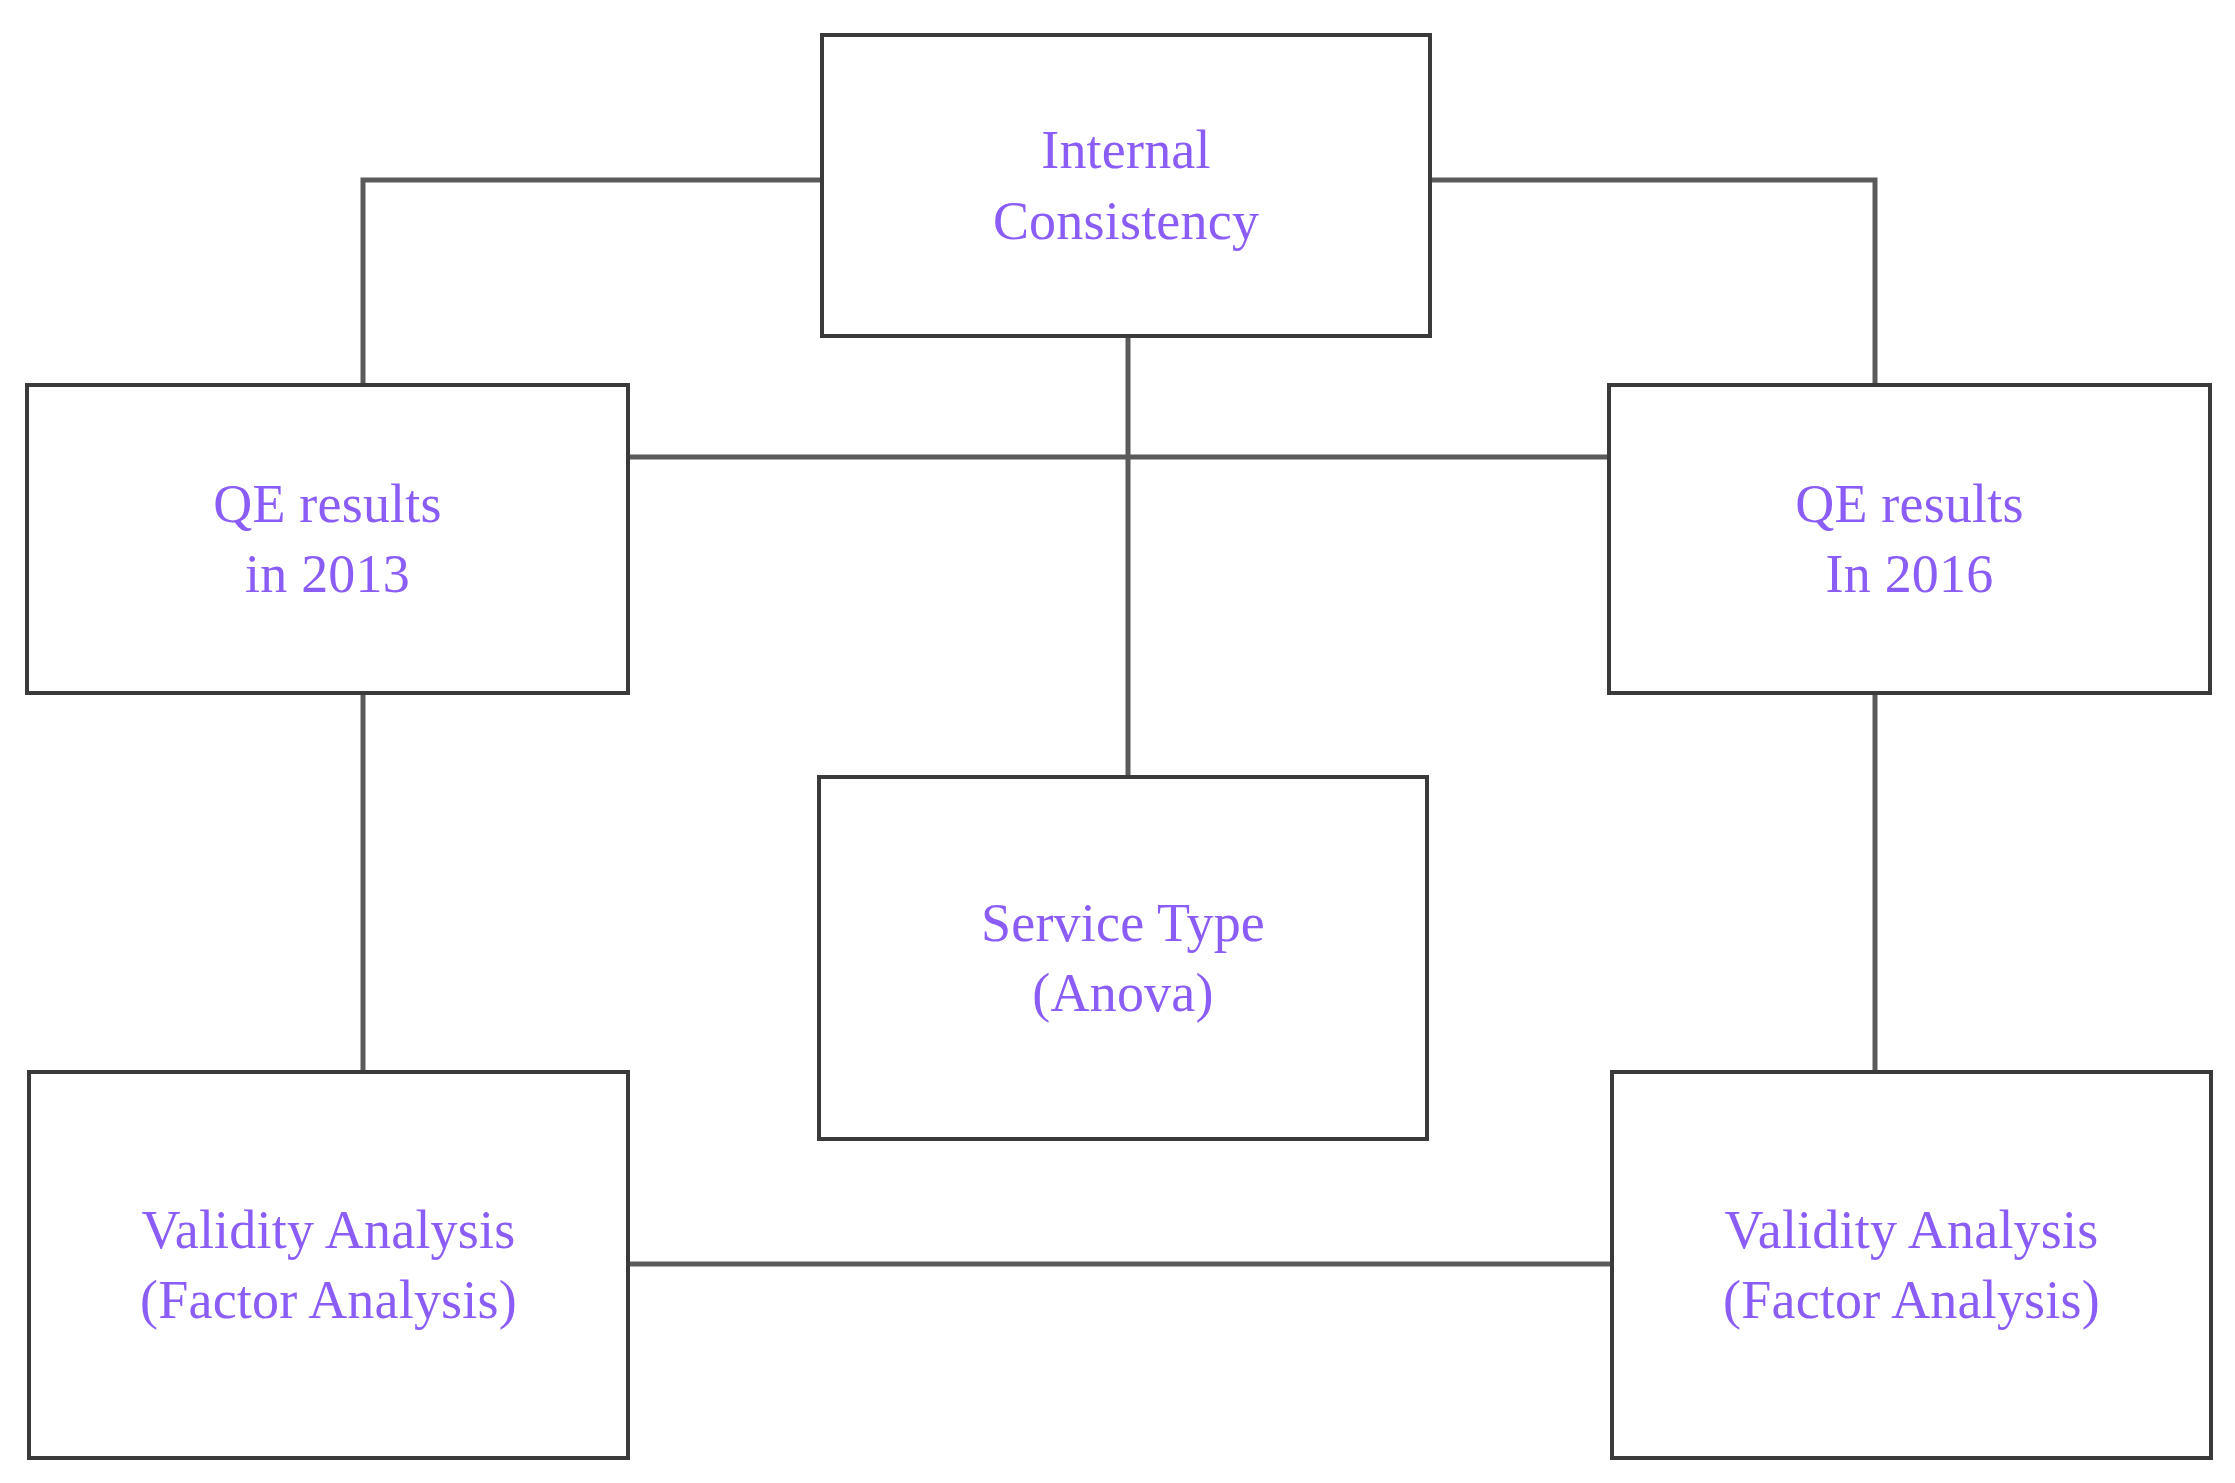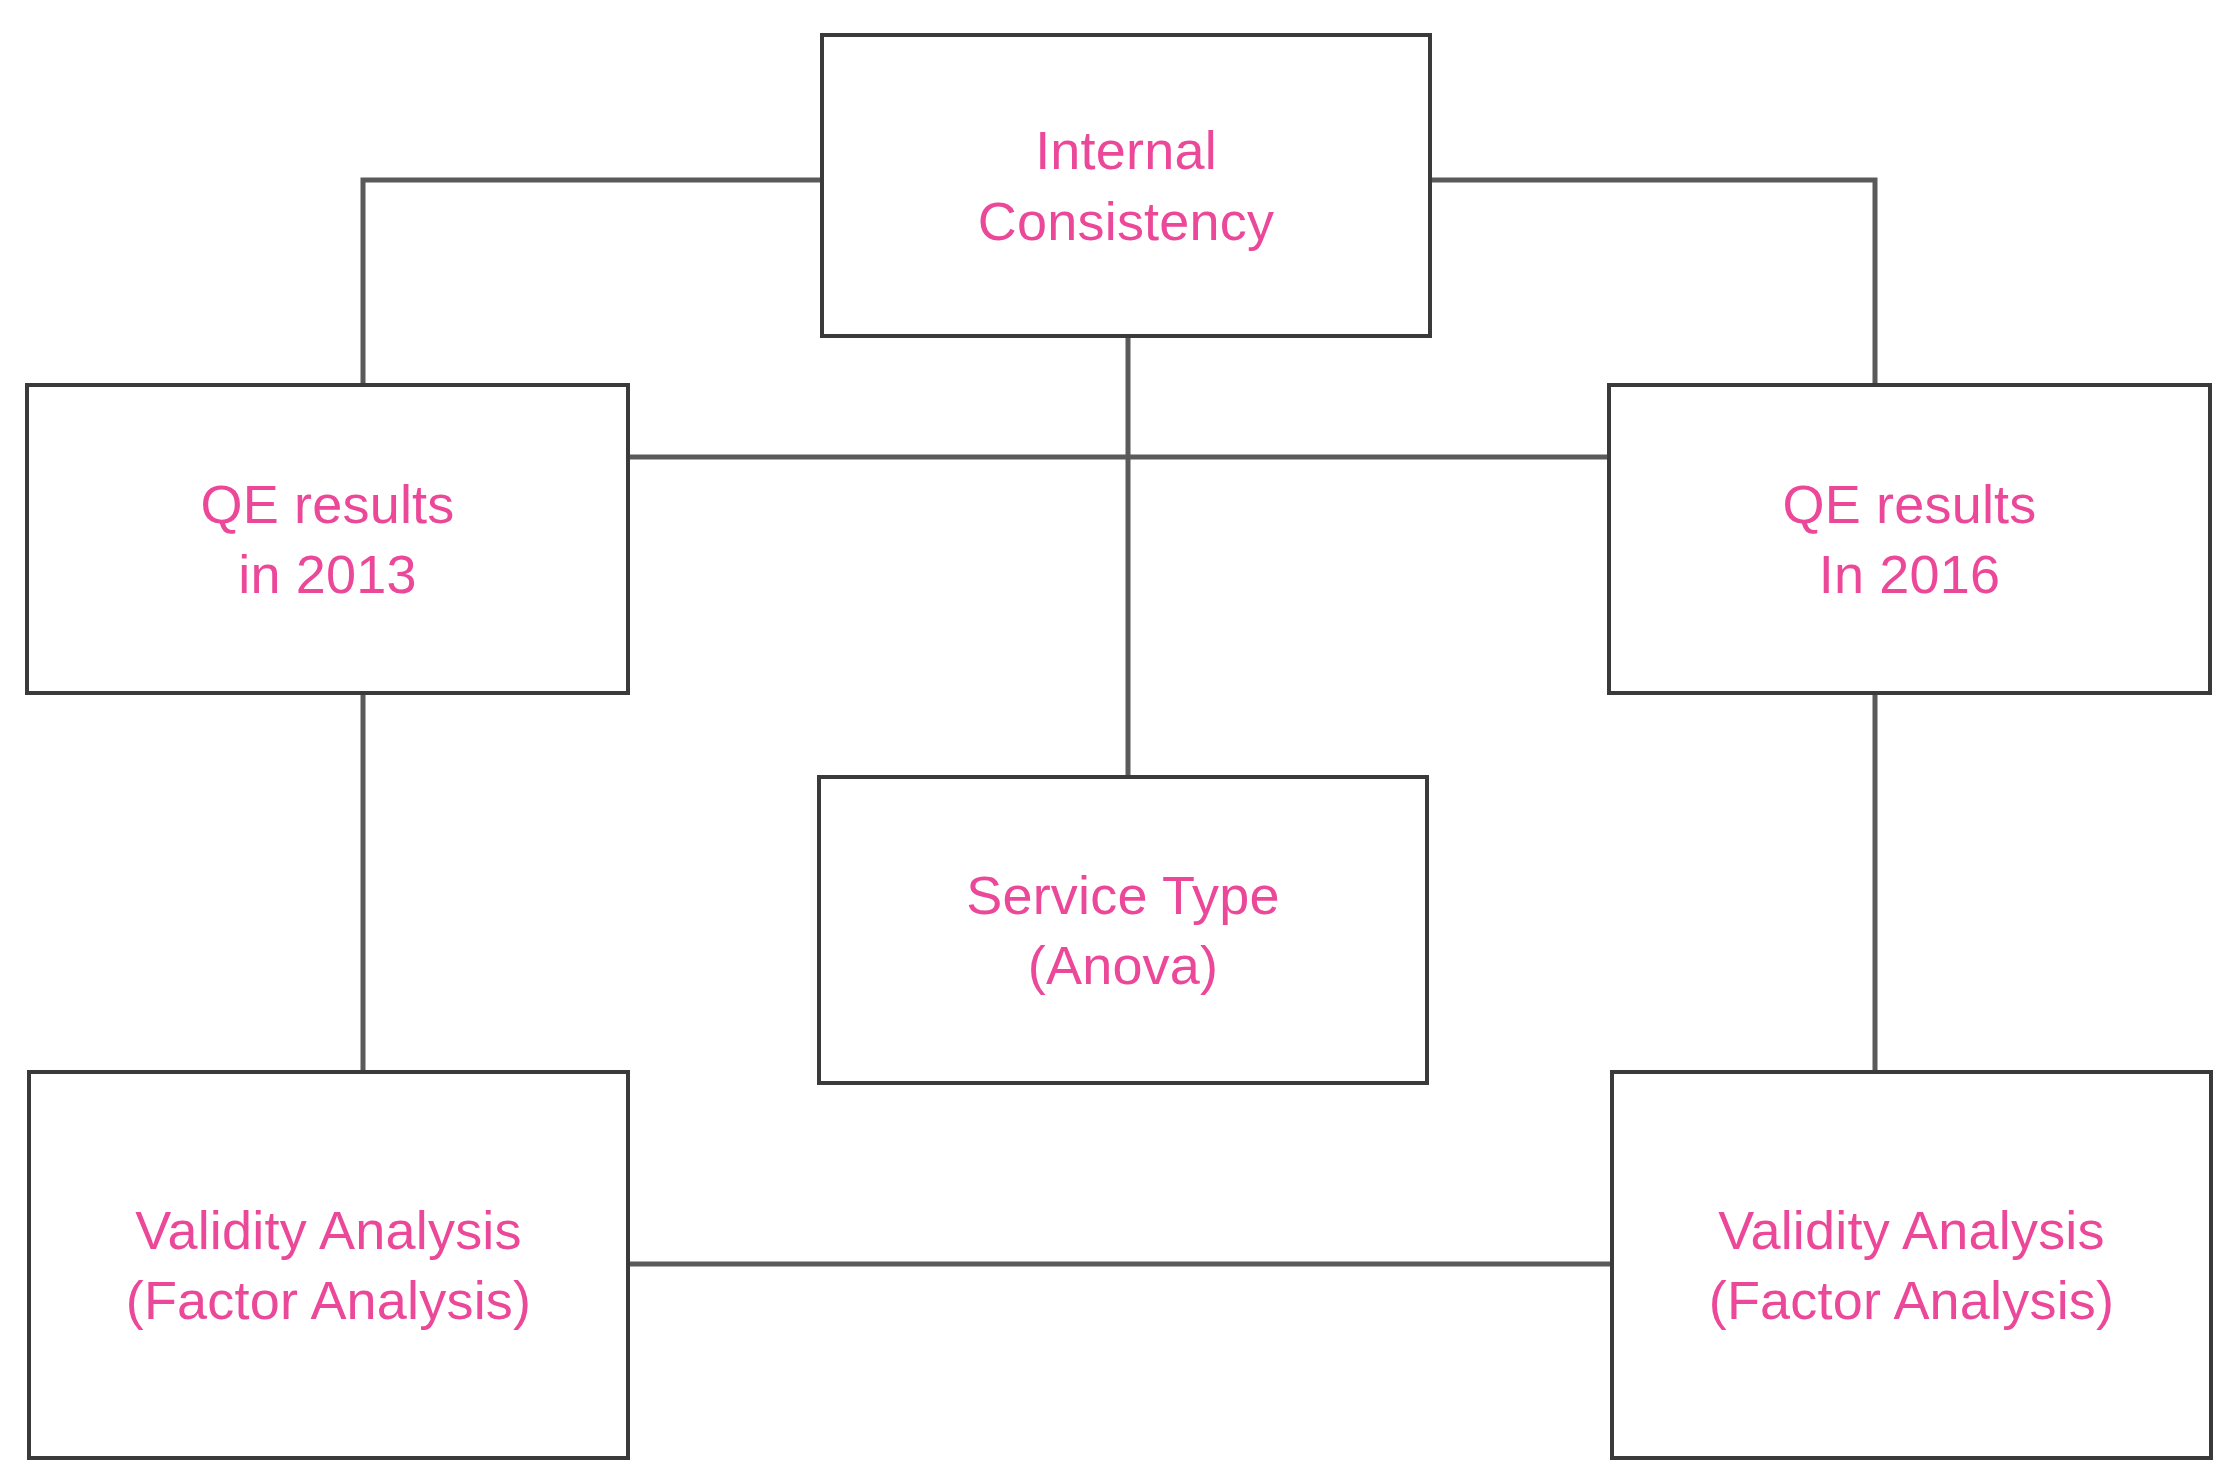--- a/index.html
+++ b/index.html
@@ -31,33 +31,33 @@
     box-sizing: border-box;
     background: #ffffff;
     border: 4px solid #3a3a3a;
     display: flex;
     align-items: center;
     justify-content: center;
     text-align: center;
     z-index: 5;
   }
   .node-label {
-    font-family: Liberation Sans, sans-serif;
+    font-family: Liberation Serif, serif;
     font-size: 54px;
     line-height: 1.30;
-    color: #ec4899;
+    color: #8b5cf6;
     letter-spacing: 0.2px;
     white-space: pre-line;
     padding: 0 10px;
   }
   
   #node-internal-consistency { left: 820px;  top: 33px;   width: 612px; height: 305px; }
   #node-qe-2013             { left: 25px;   top: 383px;  width: 605px; height: 312px; }
   #node-qe-2016             { left: 1607px; top: 383px;  width: 605px; height: 312px; }
-  #node-service-type        { left: 817px;  top: 775px;  width: 612px; height: 310px; }
+  #node-service-type        { left: 817px;  top: 775px;  width: 612px; height: 366px; }
   #node-validity-left       { left: 27px;   top: 1070px; width: 603px; height: 390px; }
   #node-validity-right      { left: 1610px; top: 1070px; width: 603px; height: 390px; }
 </style>
 </head>
 <body>
 
 <div id="diagram-canvas">
 
   <svg id="connector-layer" viewBox="0 0 2235 1483" width="2235" height="1483" xmlns="http://www.w3.org/2000/svg">
     <g fill="none" stroke="#5a5a5a" stroke-width="5" stroke-linecap="butt">

